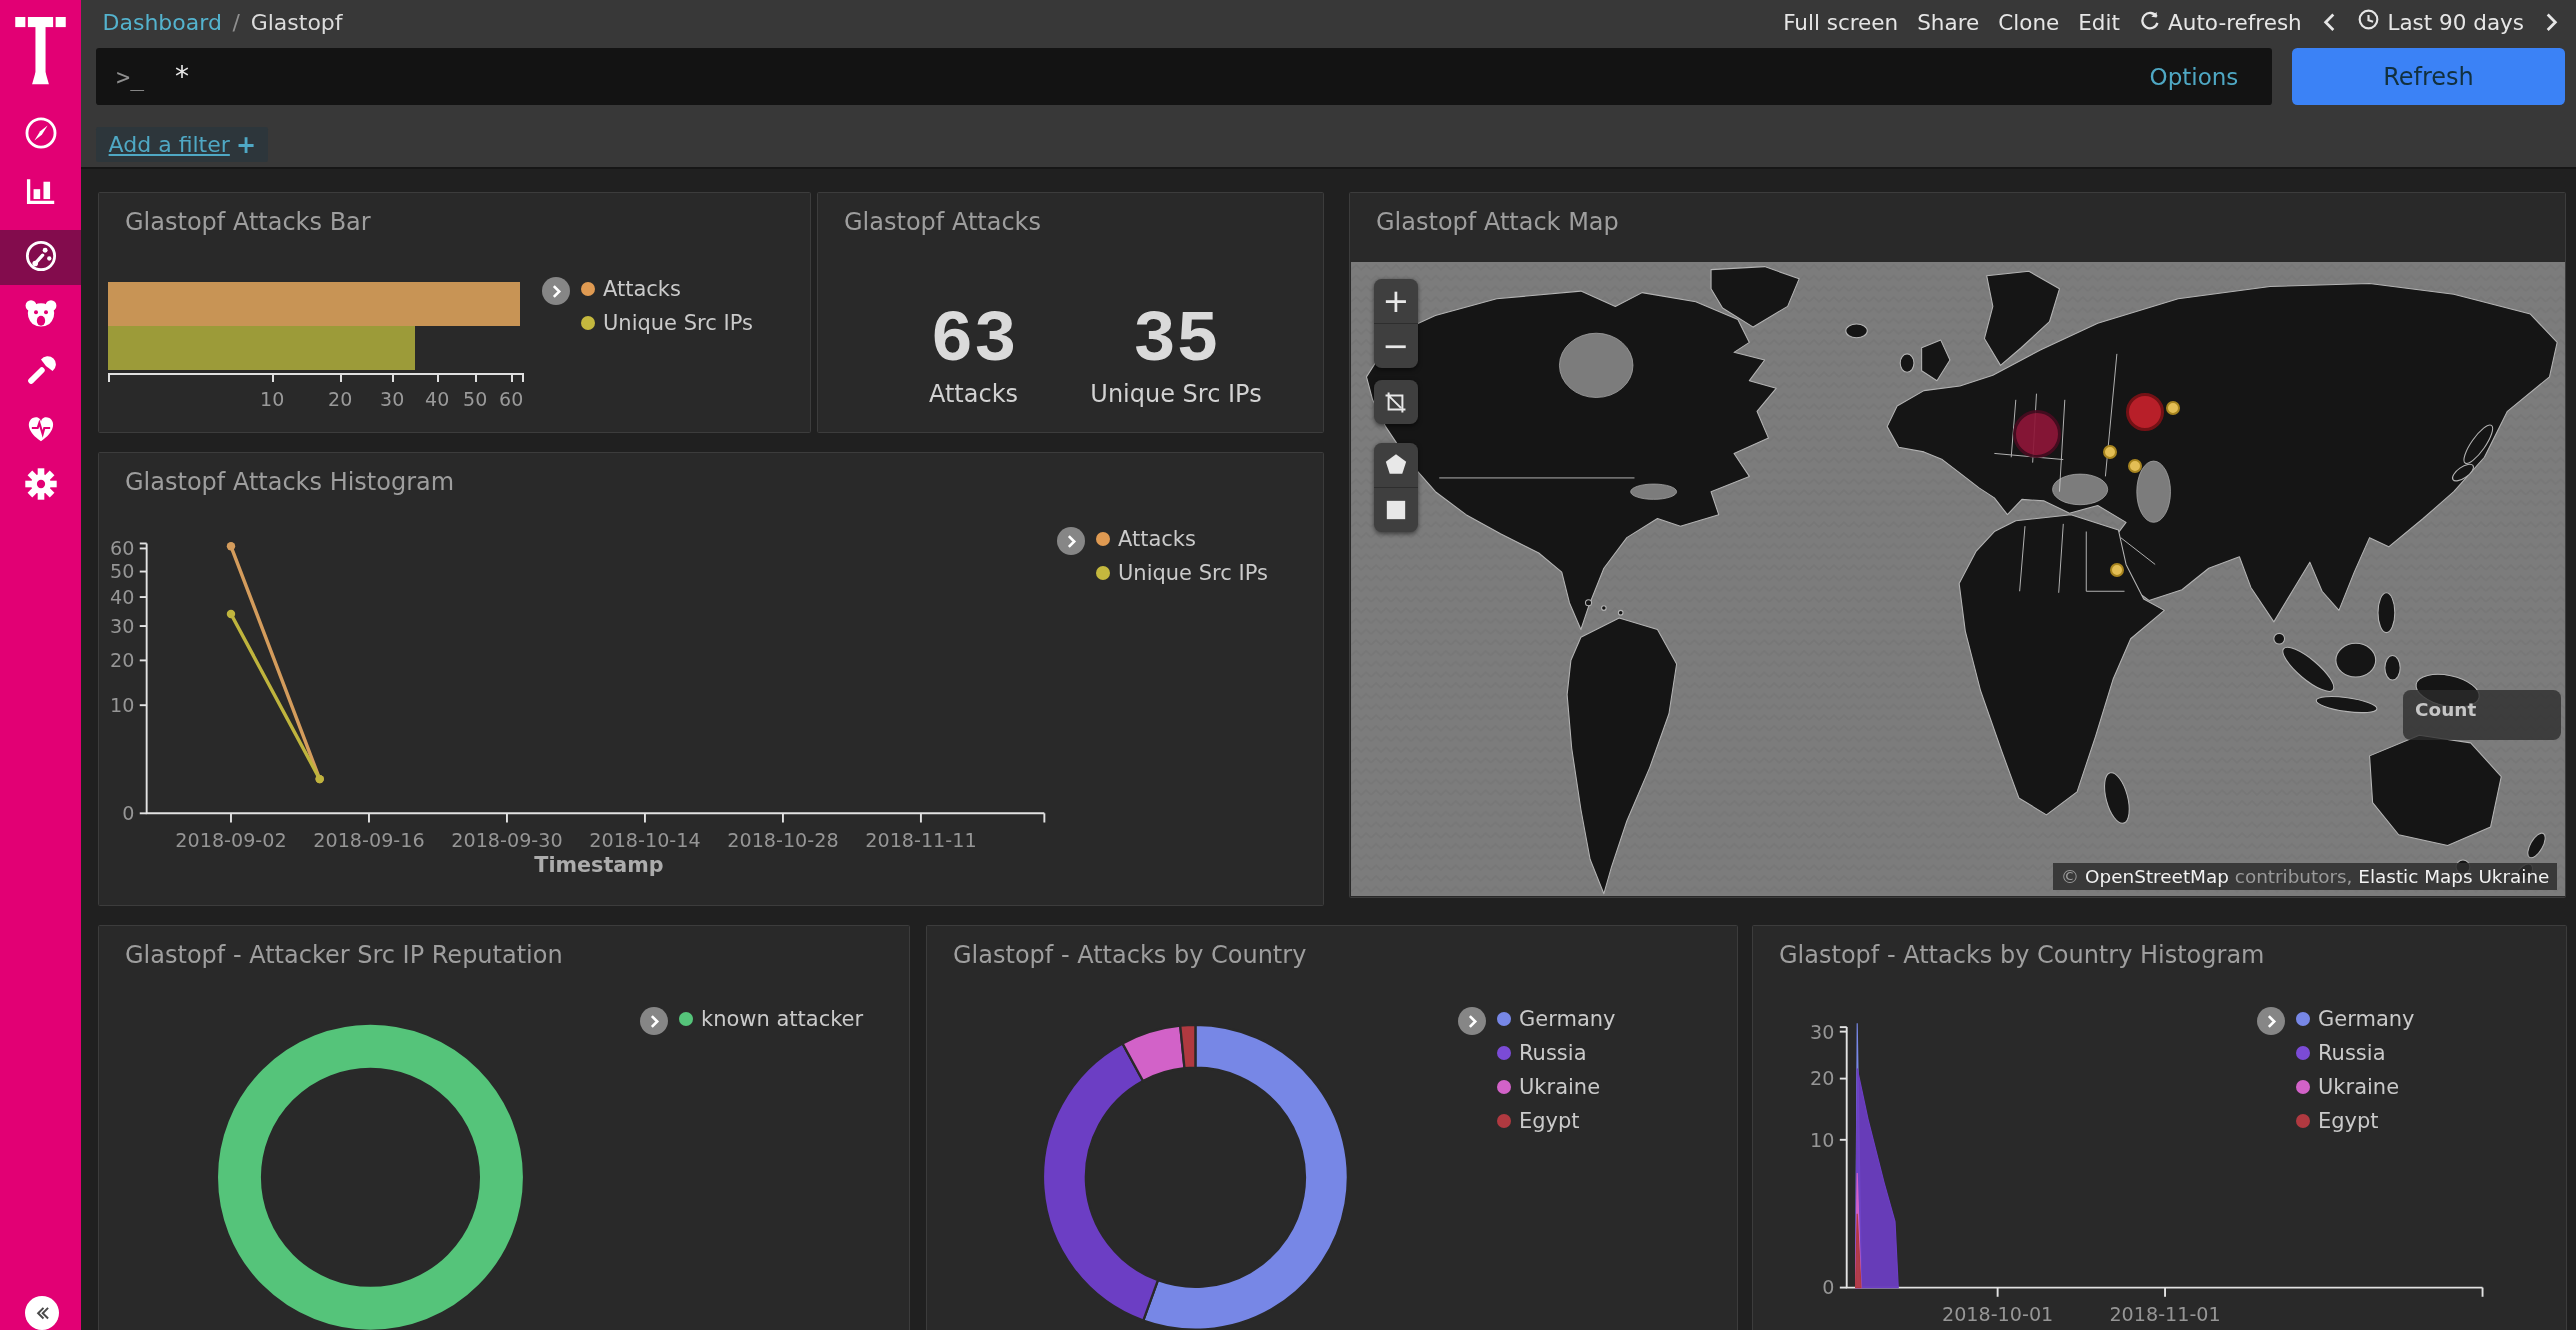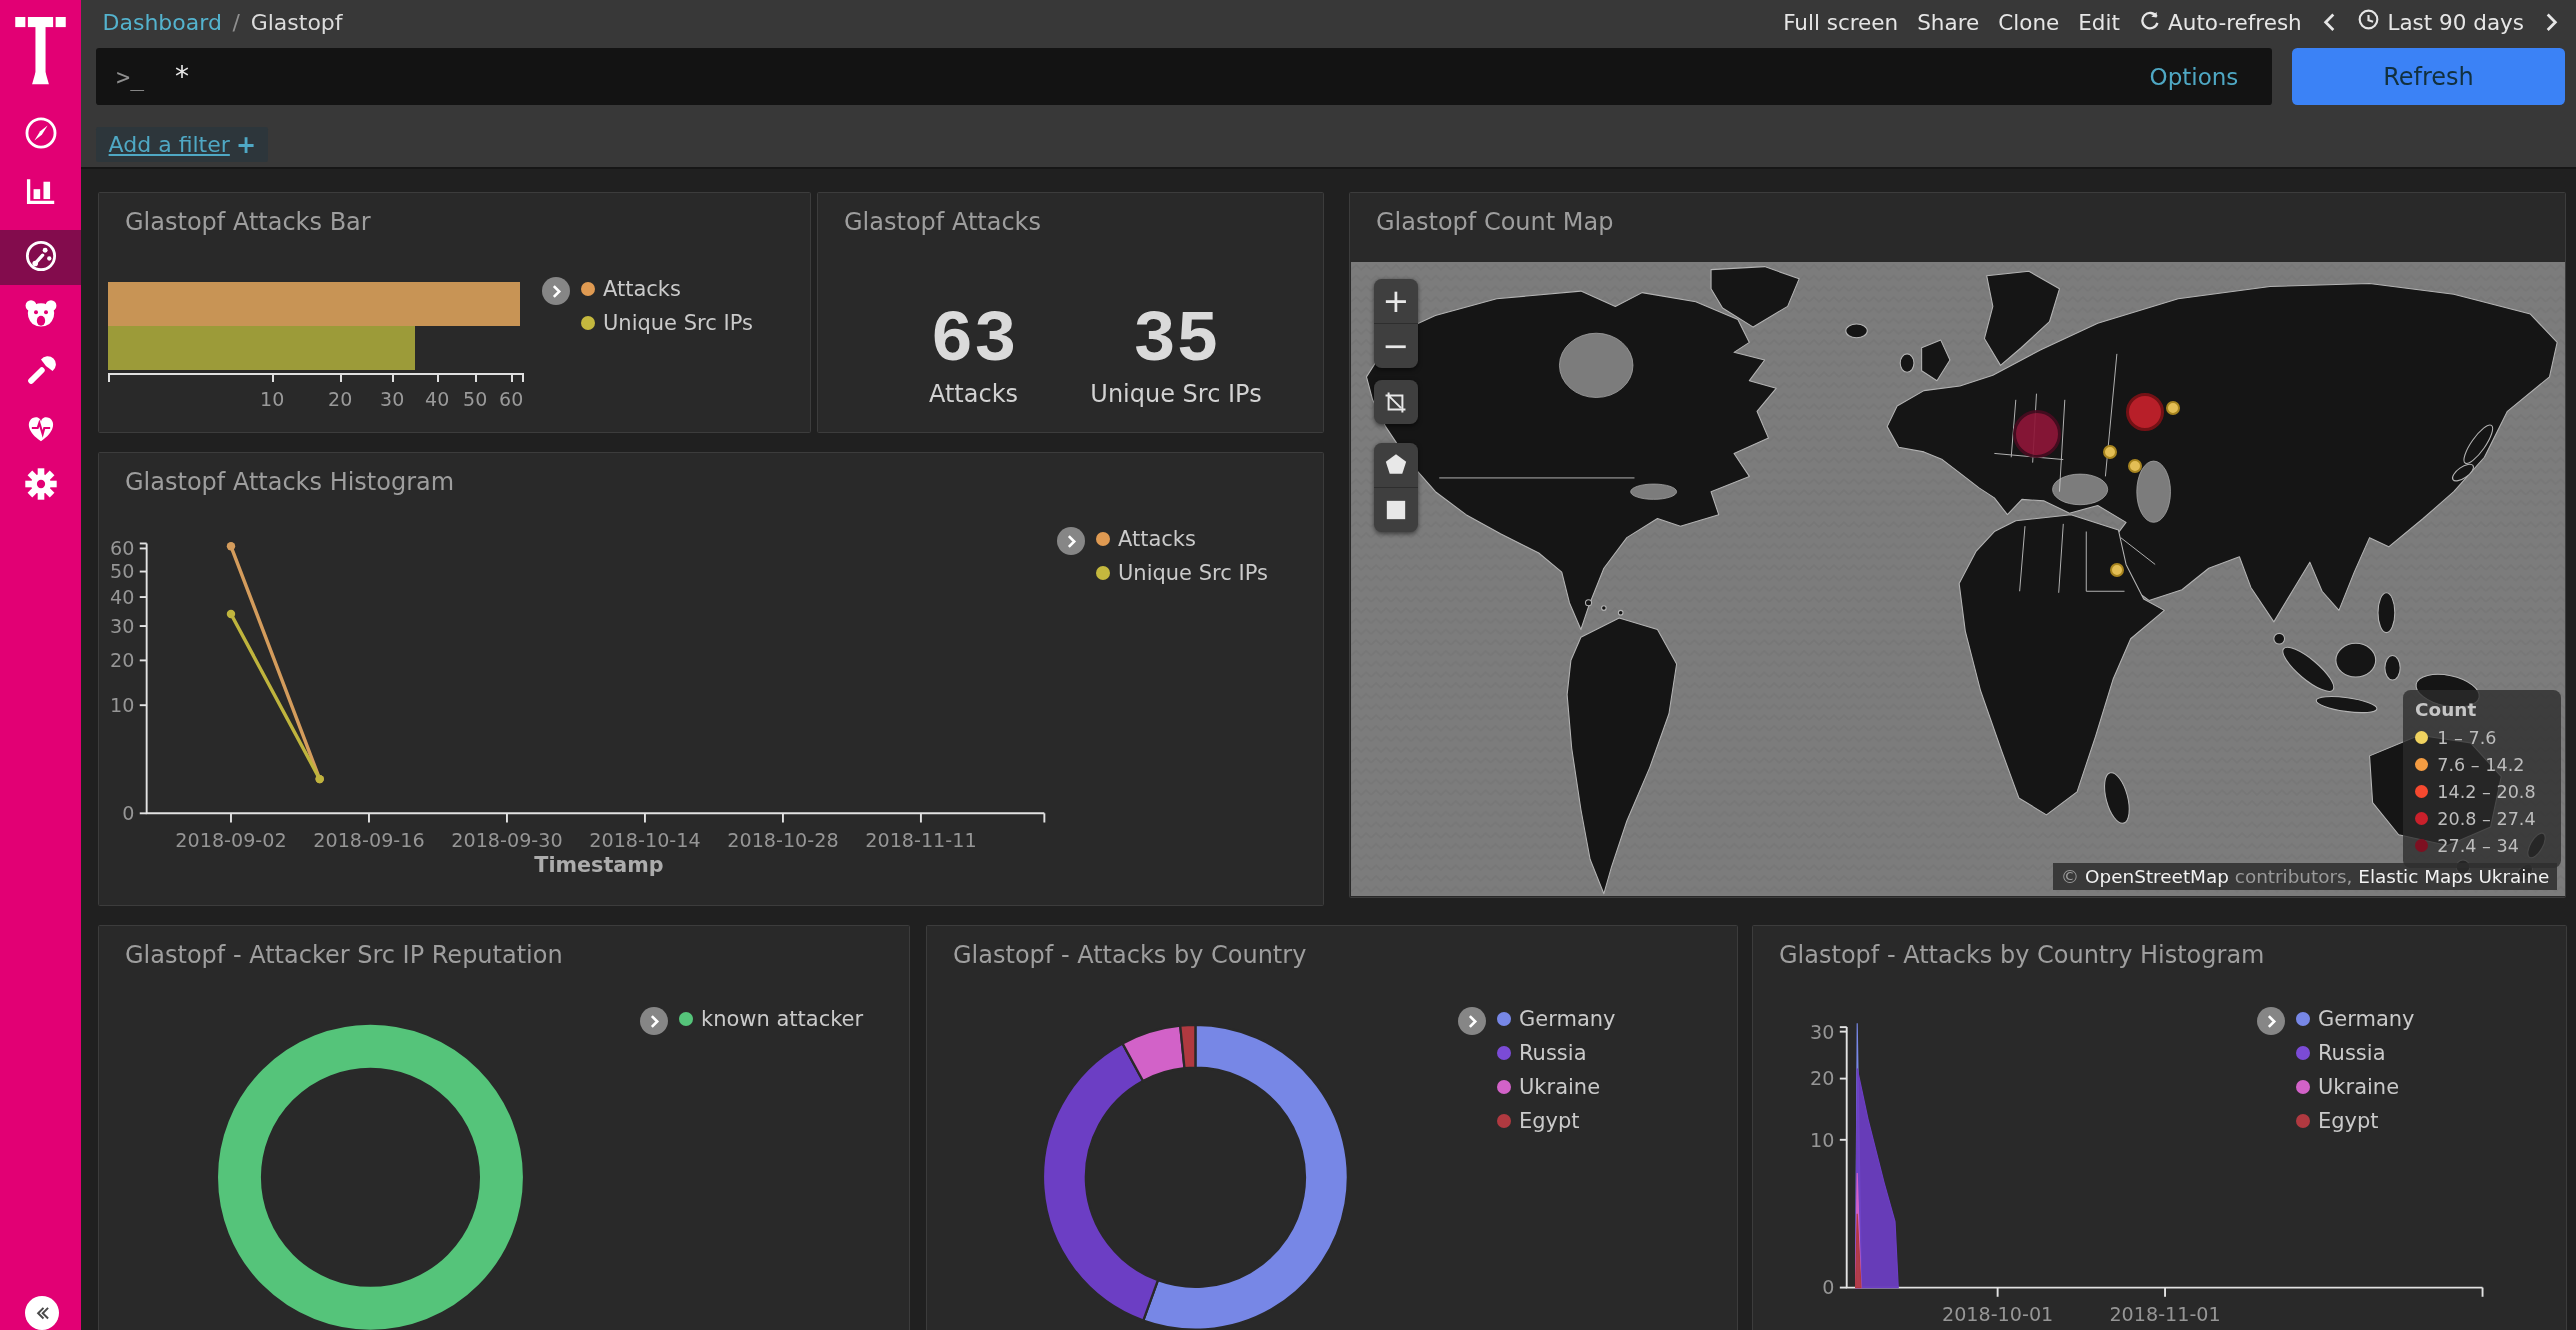--- a/index.html
+++ b/index.html
@@ -284,21 +284,21 @@
     <div class="num">63</div>
     <div class="lab">Attacks</div>
   </div>
   <div class="metric" id="metric-1">
     <div class="num">35</div>
     <div class="lab">Unique Src IPs</div>
   </div>
 </div>
 
 <div class="panel" id="p-map">
-  <div class="ptitle">Glastopf Count Map</div>
+  <div class="ptitle">Glastopf Attack Map</div>
   <div id="map-area">
     <svg width="1214" height="634" viewBox="0 0 1585 828">
       <defs>
         <pattern id="wv" width="26" height="14" patternUnits="userSpaceOnUse">
           <path d="M0 10 L6.5 4 L13 10 L19.5 4 L26 10" stroke="#737373" fill="none" stroke-width="2.4"></path>
         </pattern>
       </defs>
       <rect x="0" y="0" width="1585" height="828" fill="#7C7C7C"></rect>
       <rect x="0" y="0" width="1585" height="828" fill="url(#wv)" opacity="0.55"></rect>
       <g fill="#151515" stroke="#B3B3B3" stroke-width="1.4" stroke-linejoin="round">
@@ -374,42 +374,20 @@
     <div id="map-markers">
         <div class="marker" style="left: 56.5%; top: 27.2%; width: 48px; height: 48px; background: rgb(142, 22, 56); border: 3.1px solid rgb(71, 12, 32); opacity: 0.92;"></div>
         <div class="marker" style="left: 65.4%; top: 23.7%; width: 38px; height: 38px; background: rgb(198, 32, 43); border: 3.1px solid rgb(124, 17, 22); opacity: 0.92;"></div>
         <div class="marker" style="left: 67.7%; top: 23.1%; width: 14px; height: 14px; background: rgb(227, 190, 85); border: 2.3px solid rgb(168, 133, 31); opacity: 1;"></div>
         <div class="marker" style="left: 62.5%; top: 30%; width: 14px; height: 14px; background: rgb(227, 190, 85); border: 2.3px solid rgb(168, 133, 31); opacity: 1;"></div>
         <div class="marker" style="left: 64.6%; top: 32.2%; width: 14px; height: 14px; background: rgb(227, 190, 85); border: 2.3px solid rgb(168, 133, 31); opacity: 1;"></div>
         <div class="marker" style="left: 63.1%; top: 48.6%; width: 14px; height: 14px; background: rgb(227, 190, 85); border: 2.3px solid rgb(168, 133, 31); opacity: 1;"></div>
       </div>
     <div id="map-legend">
       <div class="mlt">Count</div>
-      <div id="map-legend-rows">
-          <div class="mlrow">
-            <div class="mldot" style="background: rgb(239, 210, 95);"></div>
-            <span>1 – 7.6</span>
-          </div>
-          <div class="mlrow">
-            <div class="mldot" style="background: rgb(244, 156, 66);"></div>
-            <span>7.6 – 14.2</span>
-          </div>
-          <div class="mlrow">
-            <div class="mldot" style="background: rgb(246, 73, 47);"></div>
-            <span>14.2 – 20.8</span>
-          </div>
-          <div class="mlrow">
-            <div class="mldot" style="background: rgb(201, 32, 43);"></div>
-            <span>20.8 – 27.4</span>
-          </div>
-          <div class="mlrow">
-            <div class="mldot" style="background: rgb(125, 16, 33);"></div>
-            <span>27.4 – 34</span>
-          </div>
-        </div>
     </div>
     <div id="map-attrib">
       <span>© </span><span class="wh">OpenStreetMap</span><span> contributors, </span><span class="wh">Elastic Maps Ukraine</span>
     </div>
   </div>
 </div>
 
 <div class="panel" id="p-hist">
   <div class="ptitle">Glastopf Attacks Histogram</div>
   <svg class="chart-svg" id="hist-svg" width="1223" height="450" viewBox="0 0 1595 587">

